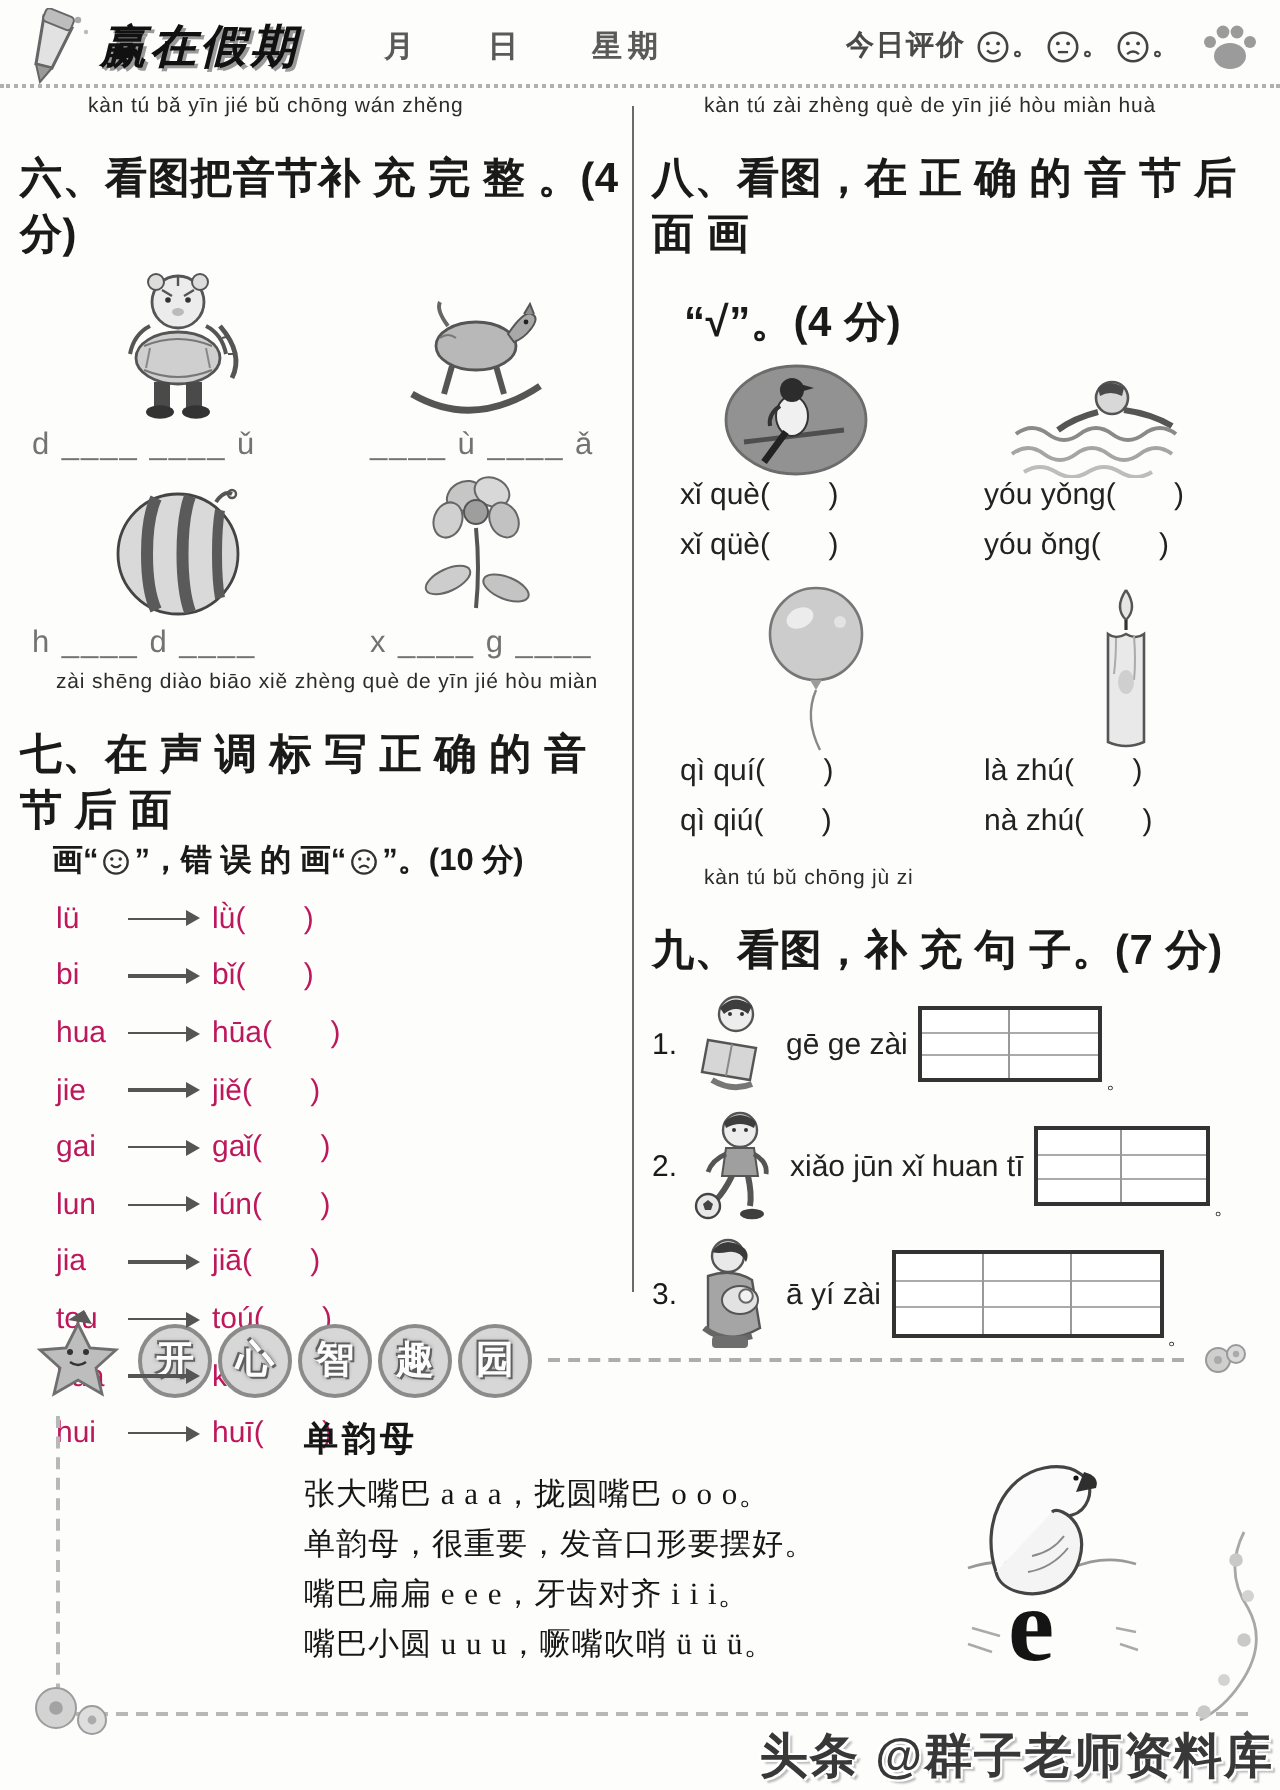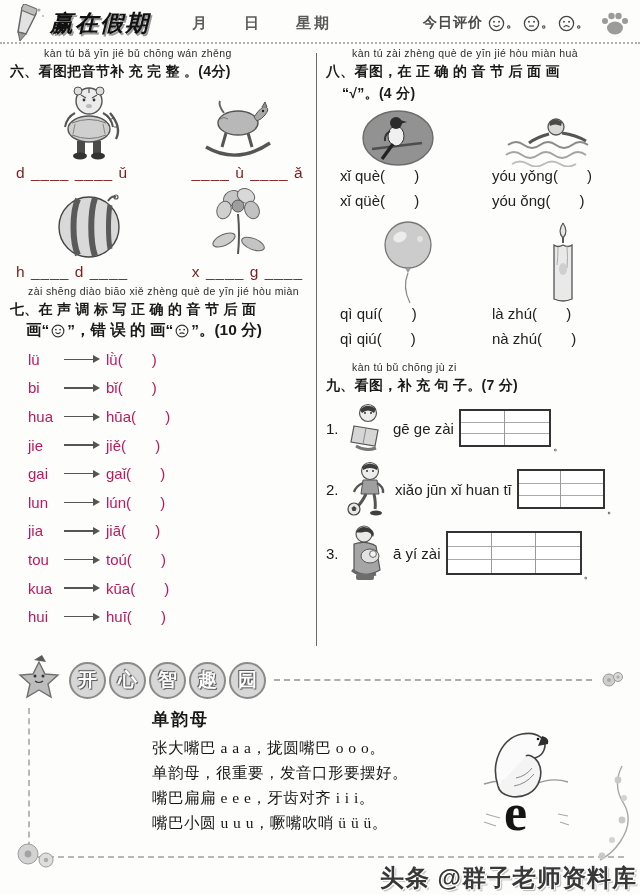--- a/index.html
+++ b/index.html
@@ -23,27 +23,27 @@
   .face { width:17px; height:17px; }
   .dot-after { font-size:13px; color:#444; margin-right:3px; }
   .paw { width:30px; height:28px; margin-left:8px; }
   
   .main { display:flex; padding:3px 6px 0 10px; height:612px; }
   .col-l { width:300px; }
   .v-div { width:1px; background:#6a6a6a; margin:6px 5px 10px 6px; }
   .col-r { flex:1; padding-left:4px; }
   .pinyin { font-size:10.5px; color:#2c2c2c; letter-spacing:0.4px; }
   .pinyin.ind { margin-left:34px; }
-  .sec-title { font-size:14px; font-weight:bold; letter-spacing:0.3px; margin:4px 0 1px 0; }
+  .sec-title { font-size:21px; font-weight:bold; letter-spacing:0.3px; margin:16px 0 1px 0; }
   .sub-line { font-size:15.5px; font-weight:bold; margin-left:16px; display:flex; align-items:center; gap:1px; }
   .mini-face { width:14px; height:14px; margin:0 1px; }
   .img-row { display:flex; justify-content:space-around; align-items:flex-end; margin:2px 0 0 0; }
-  .blank-row { display:flex; font-size:15.5px; margin:3px 0 4px 6px; color:#7f1d1d; }
+  .blank-row { display:flex; font-size:15.5px; margin:3px 0 4px 6px; color:#737373; }
   .blank-row span { width:50%; letter-spacing:1px; }
-  .blank-row span:last-child { padding-left:22px;text-align:center; }
+  .blank-row span:last-child { padding-left:22px; }
   
   .m-list { margin-top:4px; }
   .m-row { display:flex; align-items:center; height:28.6px; font-size:15px; padding-left:18px; color:#be185d; }
   .m-from { width:36px; }
   .arr { display:inline-block; width:34px; height:1.5px; background:#555; position:relative; margin:0 8px 0 0; }
   .arr::after { content:""; position:absolute; right:-2px; top:-3.2px;
                 border-left:7px solid #555; border-top:4px solid transparent; border-bottom:4px solid transparent; }
   .br { white-space:pre; }
   
   .opt-row { display:flex; font-size:15px; padding-left:14px; height:25px; color:#222; }

